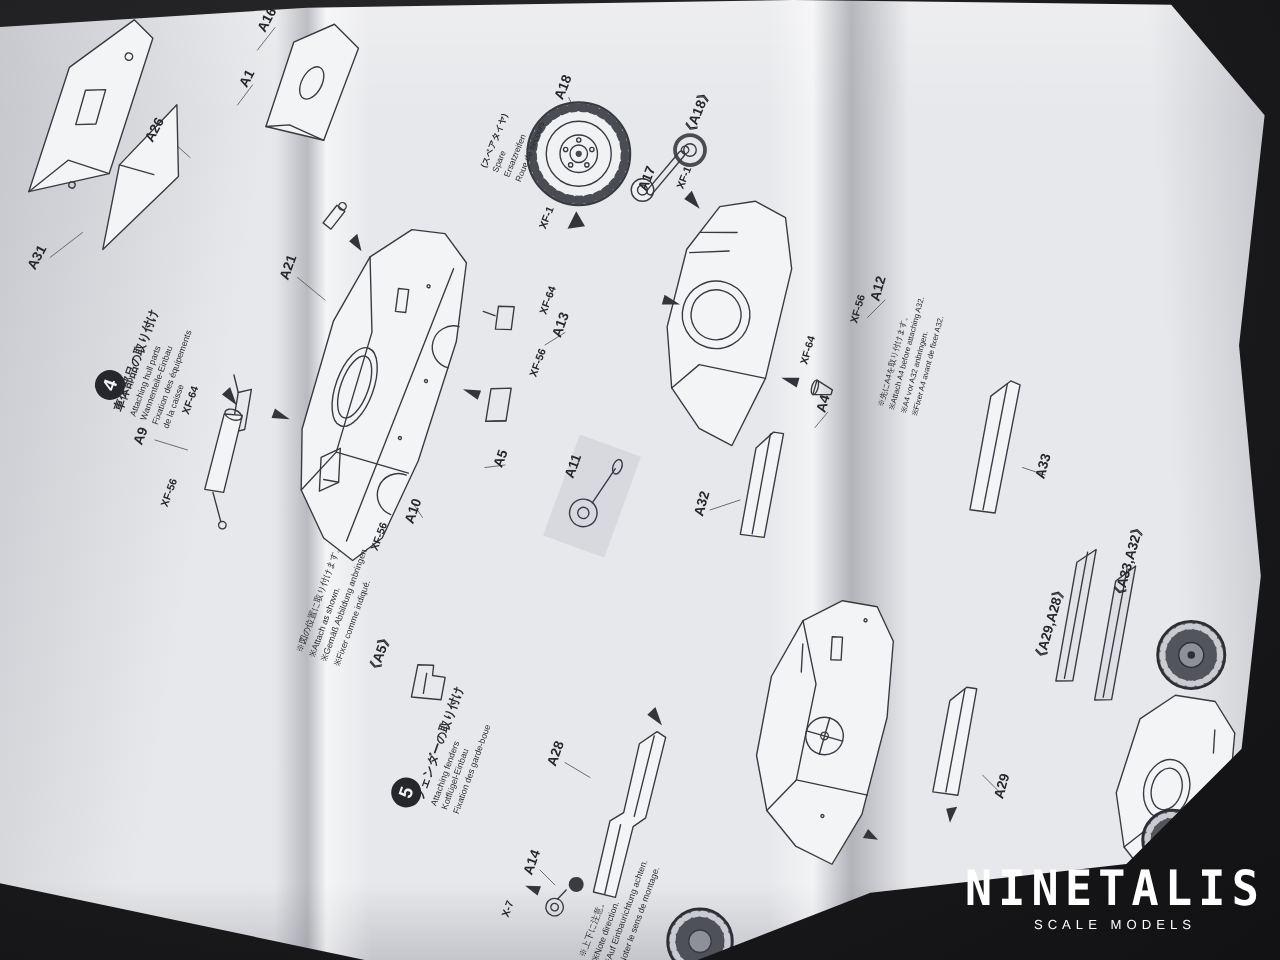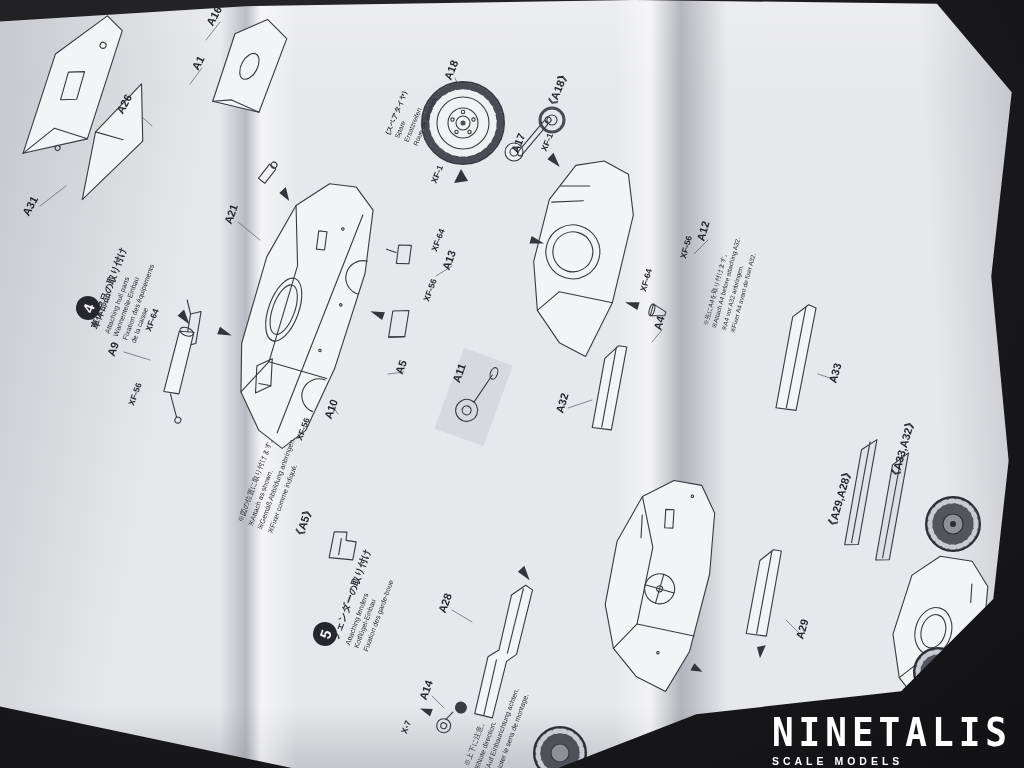--- a/index.html
+++ b/index.html
@@ -22,24 +22,24 @@
   .callout.small{font-size:8.5px;font-weight:600;}
   .rot-block{position:absolute;color:#2a2b30;}
   .cap-jp{font-weight:bold;font-size:9.5px;white-space:nowrap;margin-bottom:2px;}
   .cap-line{font-size:7px;line-height:1.35;white-space:nowrap;}
   .note-line{font-size:7px;line-height:1.5;white-space:nowrap;}
   .side-line{font-size:6.3px;line-height:1.5;white-space:nowrap;}
   .spare-line{font-size:6.8px;line-height:1.45;white-space:nowrap;}
   .spare-jp{font-weight:bold;}
   .step-badge{position:absolute;width:24px;height:24px;border-radius:50%;background:#26272c;
     color:#f4f4f6;font-weight:bold;font-size:15px;display:flex;align-items:center;justify-content:center;}
-  .watermark{position:absolute;right:12px;bottom:1px;color:#ffffff;}
+  .watermark{position:absolute;right:12px;bottom:22px;text-align:center;color:#ffffff;}
   .wm-title{font-family:"DejaVu Sans Mono", monospace;font-weight:bold;font-size:36px;
     letter-spacing:5px;transform:scaleY(1.08);line-height:1;}
-  .wm-sub{font-size:10.5px;letter-spacing:4px;margin-top:4px;font-weight:bold;}
+  .wm-sub{font-size:10.5px;letter-spacing:4px;margin-top:4px;font-weight:normal;}
 </style>
 </head>
 <body>
 
 <div class="scene">
   <div class="paper">
 
     <svg id="art" width="1024" height="768" viewBox="0 0 1024 768">
       <g stroke="#383a41" stroke-width="1.1" fill="none" stroke-linejoin="round" stroke-linecap="round">
 

